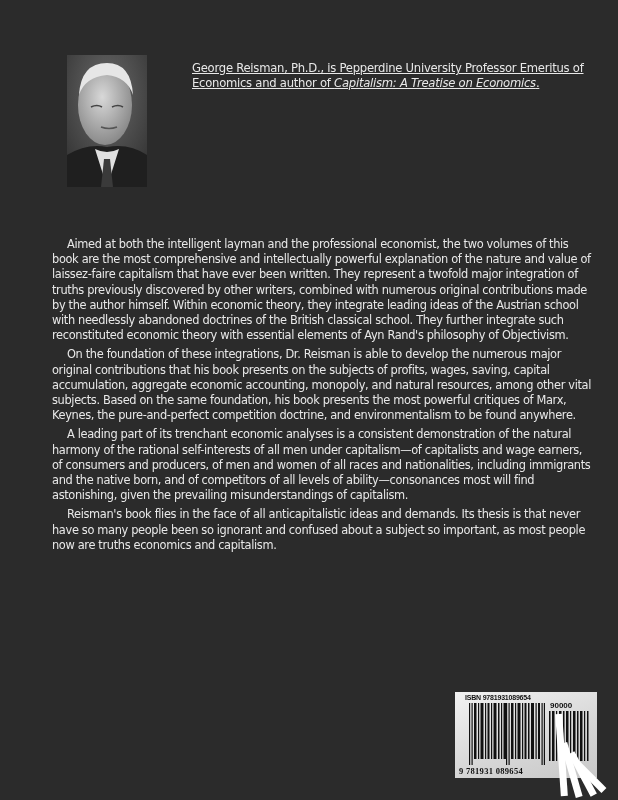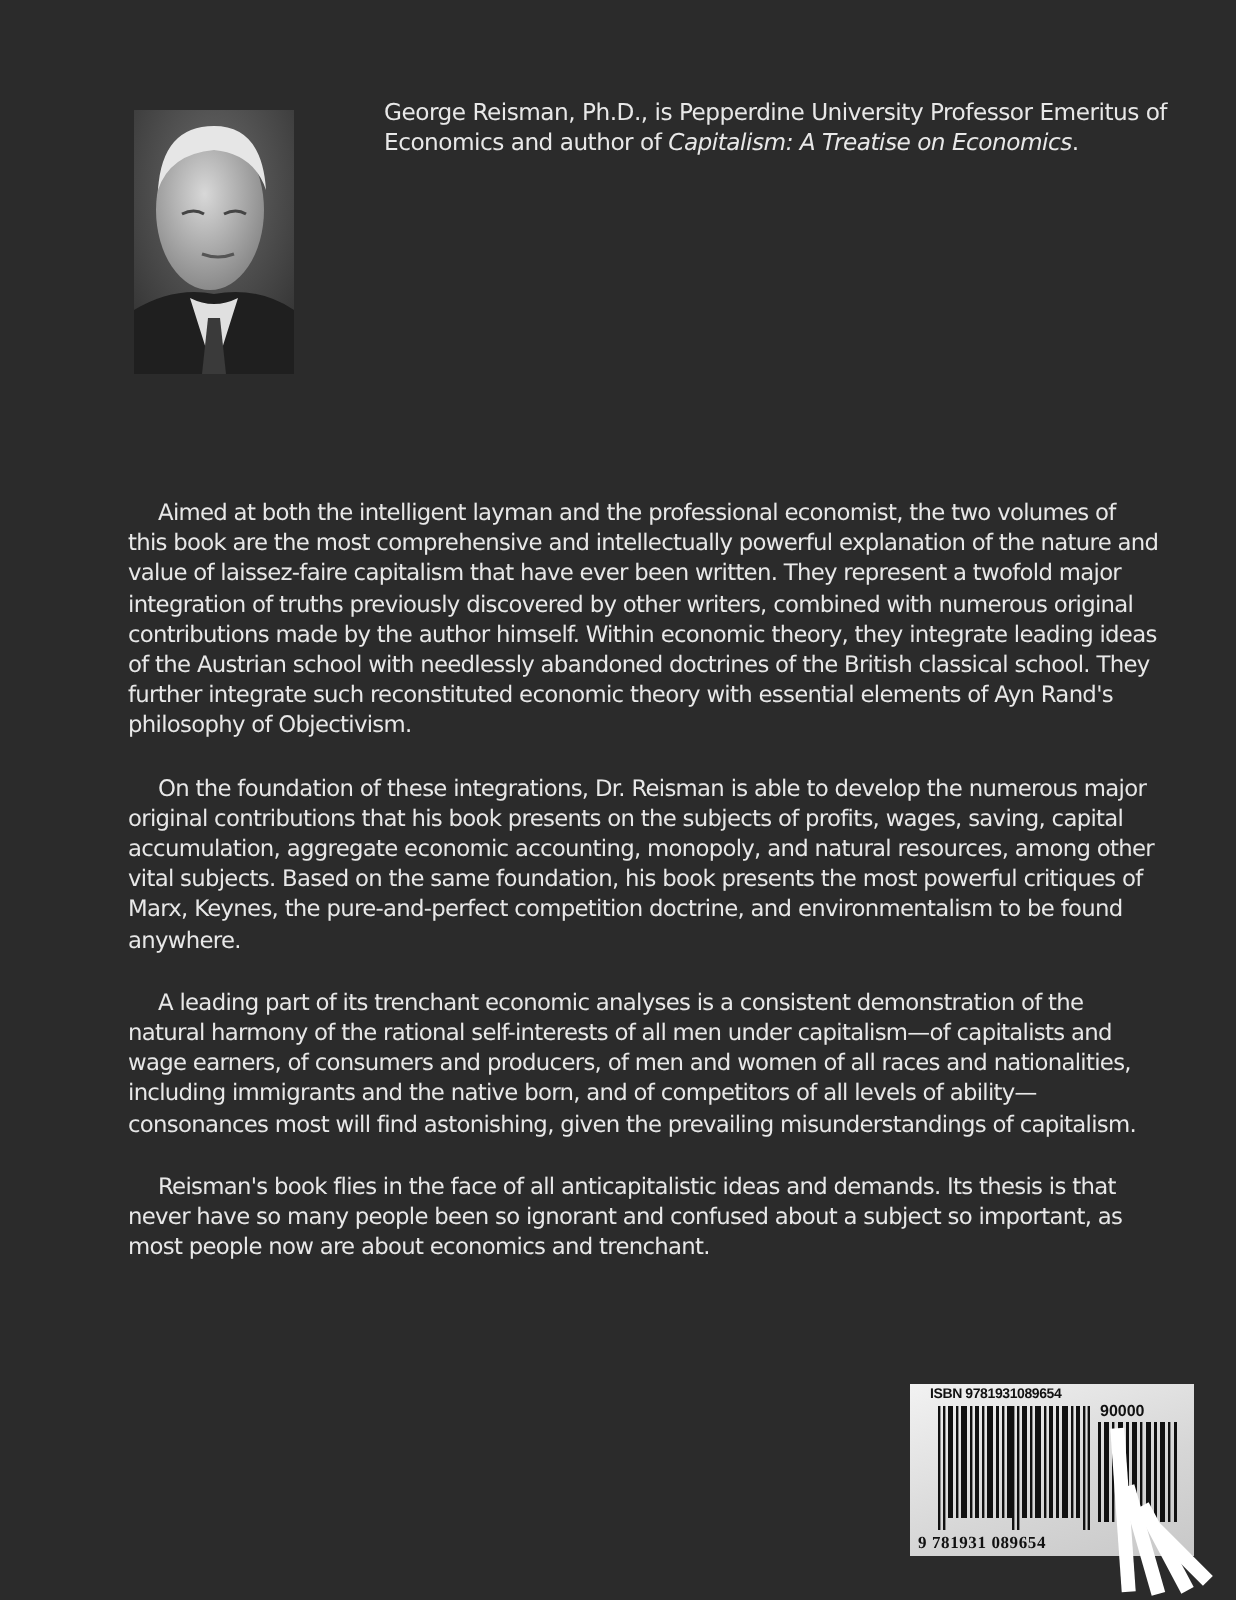--- a/index.html
+++ b/index.html
@@ -9,30 +9,30 @@
       font-family: "DejaVu Sans", sans-serif;
       color: #e8e8e8;
       position: relative;
     }
     .photo {
       position: absolute; left: 67px; top: 55px; width: 80px; height: 132px;
       background: #3a3a3a; overflow: hidden;
     }
     .photo svg { display: block; }
     .bio {
-      position: absolute; left: 192px; top: 49px; width: 400px;
-      font-size: 11.6px; line-height: 15.3px; letter-spacing: -0.25px;
+      position: absolute; left: 192px; top: 61px; width: 400px;
+      font-size: 11.6px; line-height: 15.3px; letter-spacing: -0.25px; text-decoration: underline;
     }
     .bio p { margin: 0; }
     .bio em { font-style: italic; }
     .body-text {
       position: absolute; left: 48px; top: 233px; width: 548px;
       font-size: 11.4px; line-height: 15.2px; letter-spacing: -0.35px;
     }
-    .body-text p { margin: 16px; text-indent: 15px; }
+    .body-text p { margin: 4px; text-indent: 15px; }
     .barcode {
       position: absolute; left: 455px; top: 692px; width: 142px; height: 86px;
       background: linear-gradient(160deg, #f2f2f2 0%, #d6d6d6 60%, #c8c8c8 100%);
     }
     .isbn-label {
       position: absolute; left: 10px; top: 2px;
       font-family: "Liberation Sans", sans-serif; font-size: 7px; color: #111; font-weight: bold;
       letter-spacing: -0.2px;
     }
     .bars { position: absolute; left: 14px; top: 11px; width: 76px; height: 62px; }
@@ -79,21 +79,21 @@
 </div>
 
 <div class="bio">
   <p><span>George Reisman, Ph.D., is Pepperdine University Professor Emeritus of Economics and author of </span><em>Capitalism: A Treatise on Economics</em><span>.</span></p>
 </div>
 
 <div class="body-text">
   <p>Aimed at both the intelligent layman and the professional economist, the two volumes of this book are the most comprehensive and intellectually powerful explanation of the nature and value of laissez-faire capitalism that have ever been written. They represent a twofold major integration of truths previously discovered by other writers, combined with numerous original contributions made by the author himself. Within economic theory, they integrate leading ideas of the Austrian school with needlessly abandoned doctrines of the British classical school. They further integrate such reconstituted economic theory with essential elements of Ayn Rand's philosophy of Objectivism.</p>
   <p>On the foundation of these integrations, Dr. Reisman is able to develop the numerous major original contributions that his book presents on the subjects of profits, wages, saving, capital accumulation, aggregate economic accounting, monopoly, and natural resources, among other vital subjects. Based on the same foundation, his book presents the most powerful critiques of Marx, Keynes, the pure-and-perfect competition doctrine, and environmentalism to be found anywhere.</p>
   <p>A leading part of its trenchant economic analyses is a consistent demonstration of the natural harmony of the rational self-interests of all men under capitalism—of capitalists and wage earners, of consumers and producers, of men and women of all races and nationalities, including immigrants and the native born, and of competitors of all levels of ability—consonances most will find astonishing, given the prevailing misunderstandings of capitalism.</p>
-  <p>Reisman's book flies in the face of all anticapitalistic ideas and demands. Its thesis is that never have so many people been so ignorant and confused about a subject so important, as most people now are about economics and trenchant.</p>
+  <p>Reisman's book flies in the face of all anticapitalistic ideas and demands. Its thesis is that never have so many people been so ignorant and confused about a subject so important, as most people now are truths economics and capitalism.</p>
 </div>
 
 <div class="barcode">
   <div class="isbn-label">ISBN 9781931089654</div>
   <div class="bars">
     <svg width="76" height="62" viewBox="0 0 76 62">
       <g fill="#111">
         <rect x="0" y="0" width="1.2" height="62"></rect>
           <rect x="2.5" y="0" width="1.2" height="62"></rect>
         <rect x="5" y="0" width="2.5" height="56"></rect>

